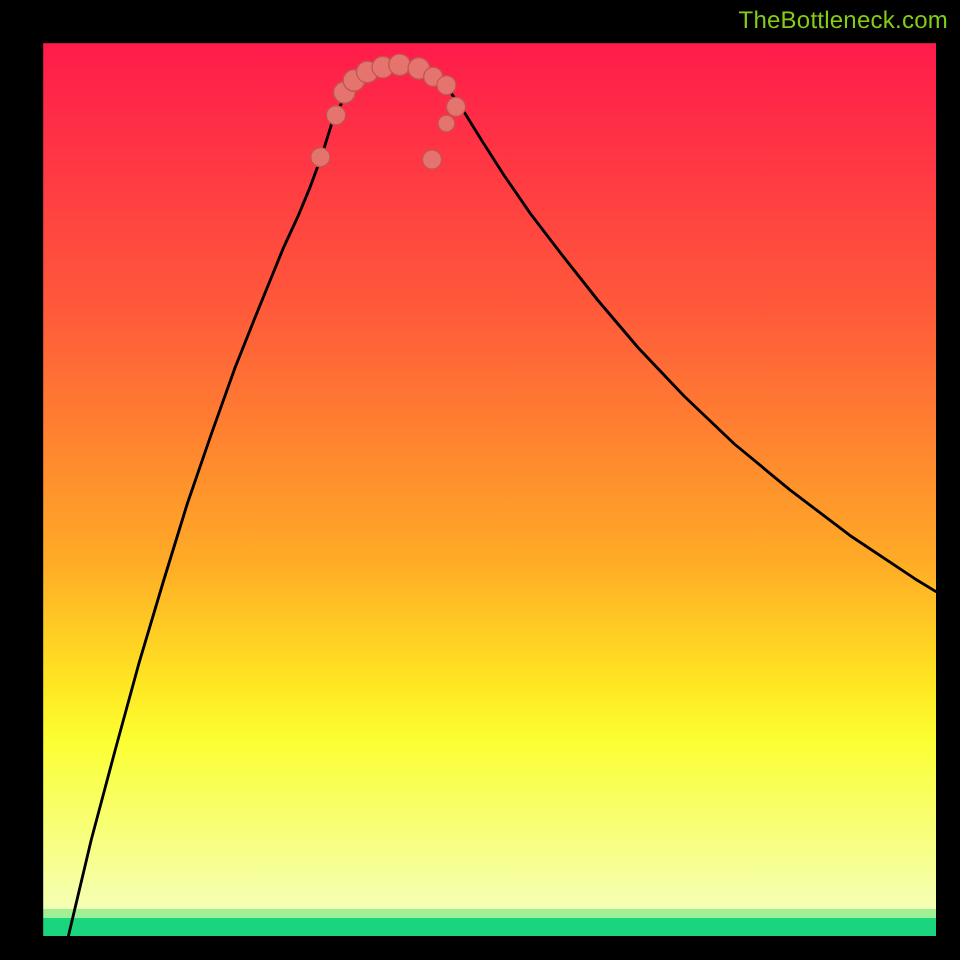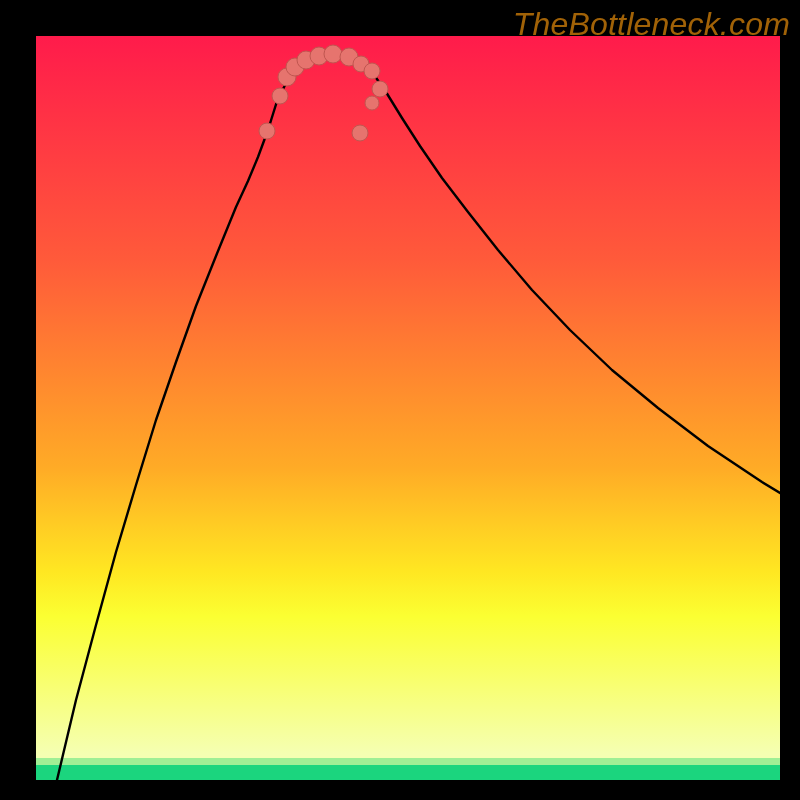--- a/index.html
+++ b/index.html
@@ -37,25 +37,24 @@
       var(--c6) 97%,
       var(--c6) 98%,
       var(--c7) 98%,
       var(--c7) 100%
     );
   }
   .watermark {
     position: absolute;
     top: 6px;
     right: 10px;
-    color: #a16207;
-    font-size: 32px;
+    color: #84cc16;
+    font-size: 20px;
     font-weight: 500;
     letter-spacing: 0.2px;
-    font-style: italic;
   }
   svg.curve {
     position: absolute;
     left: 0;
     top: 0;
     width: 744px;
     height: 744px;
   }
 </style>
 </head>

